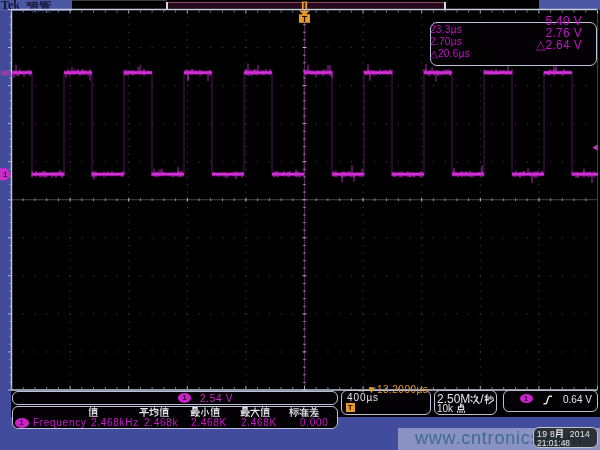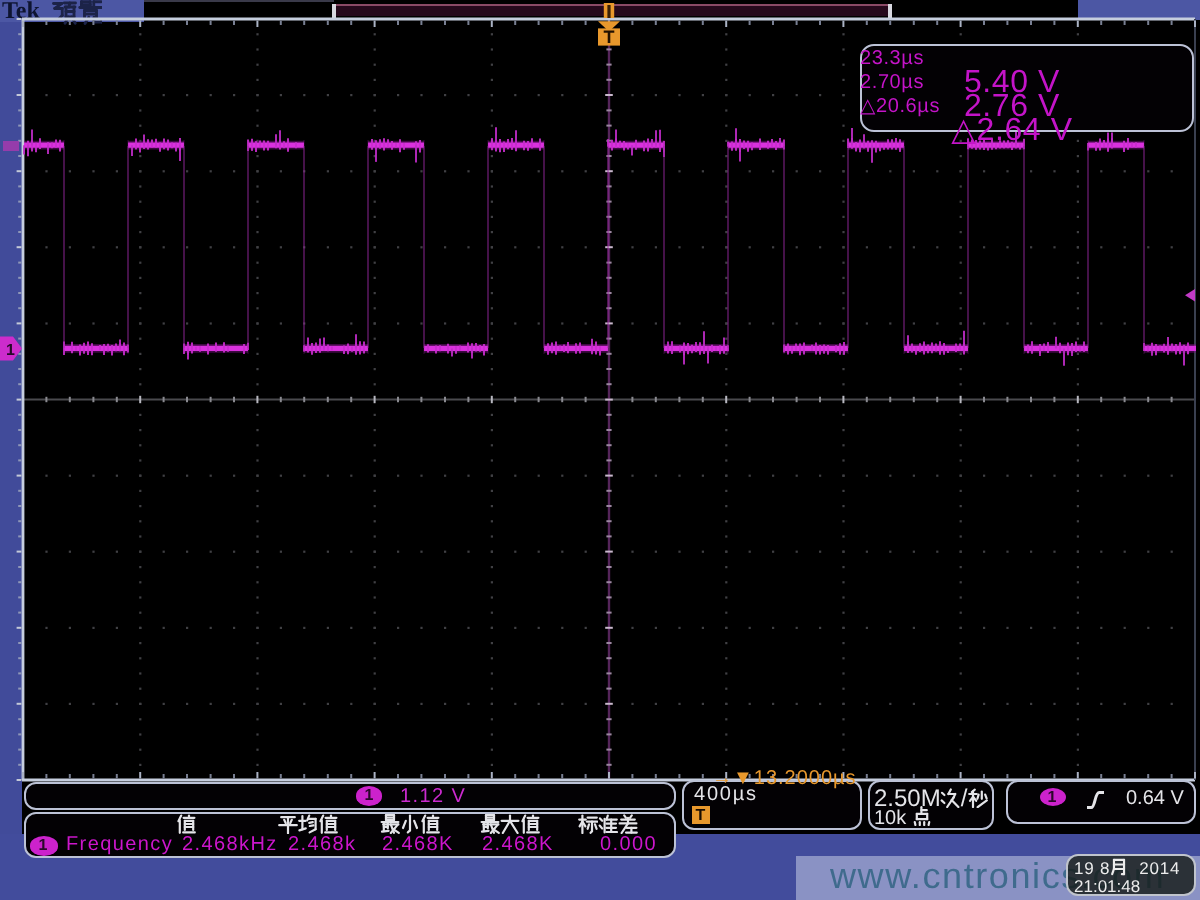--- a/index.html
+++ b/index.html
@@ -1590,25 +1590,25 @@
       <rect x="1.5" y="70.5" width="8" height="5" fill="#a53aae" opacity="0.85"></rect>
       <rect x="301.9" y="1.5" width="5.2" height="7.5" fill="#e8982c"></rect>
       <rect x="303.7" y="2.5" width="1.6" height="6.5" fill="#3a2005"></rect>
       <polygon points="299.0,10.6 310.0,10.6 304.5,15.8" fill="#e8982c"></polygon>
       <rect x="299.0" y="14.2" width="11" height="8.6" fill="#e8982c"></rect>
       <text x="304.5" y="21.6" font-size="9" font-weight="bold" fill="#201000" text-anchor="middle" font-family="Liberation Sans, sans-serif">T</text>
     </svg>
 
   <div class="box" style="left:430px;top:22px;width:167px;height:44px;border-radius:7px"></div>
   <div class="abs" style="left:430px;top:24px;width:76px;text-align:left;color:#c414c8;font-size:10px;line-height:11.8px;letter-spacing:0.3px">23.3µs<br>2.70µs<br>△20.6µs</div>
-  <div class="abs" style="left:430px;top:36px;width:152px;text-align:center;color:#c414c8;font-size:16px;line-height:11.8px;letter-spacing:0.3px">5.40 V<br>2.76 V<br>△2.64 V</div>
+  <div class="abs" style="left:430px;top:16px;width:152px;text-align:right;color:#c414c8;font-size:12px;line-height:11.8px;letter-spacing:0.3px">5.40 V<br>2.76 V<br>△2.64 V</div>
 
   <div class="box" style="left:12px;top:391px;width:326px;height:13.5px"></div>
   <div class="badge" style="left:178px;top:393px;width:13px;height:9.5px;font-size:8px;line-height:10px">1</div>
-  <div class="abs" style="left:200px;top:392.5px;color:#cc2ad0;font-size:10px;letter-spacing:0.7px">1.12 V</div>
+  <div class="abs" style="left:200px;top:392.5px;color:#cc2ad0;font-size:10px;letter-spacing:0.7px">2.54 V</div>
 
   <div class="box" style="left:12px;top:406px;width:326px;height:23px"></div>
   <div class="abs" style="left:0;top:407px;width:600px;color:#e4e4e8;font-size:9.5px">
     <span class="abs" style="left:88px"><svg class="cj" style="width:10px;height:10px;vertical-align:-1px" viewBox="0 0 10 10">
           <g stroke="#e4e4e8" stroke-width="1.1" stroke-linecap="round" fill="none">
             <line x1="2.6" y1="0.8" x2="1.2" y2="3.6"></line>
             <line x1="1.9" y1="3.2" x2="1.9" y2="9.4"></line>
             <line x1="3.8" y1="1.9" x2="9.2" y2="1.9"></line>
             <line x1="6.5" y1="0.8" x2="6.5" y2="1.9"></line>
             <line x1="4.4" y1="3.4" x2="8.6" y2="3.4"></line>

